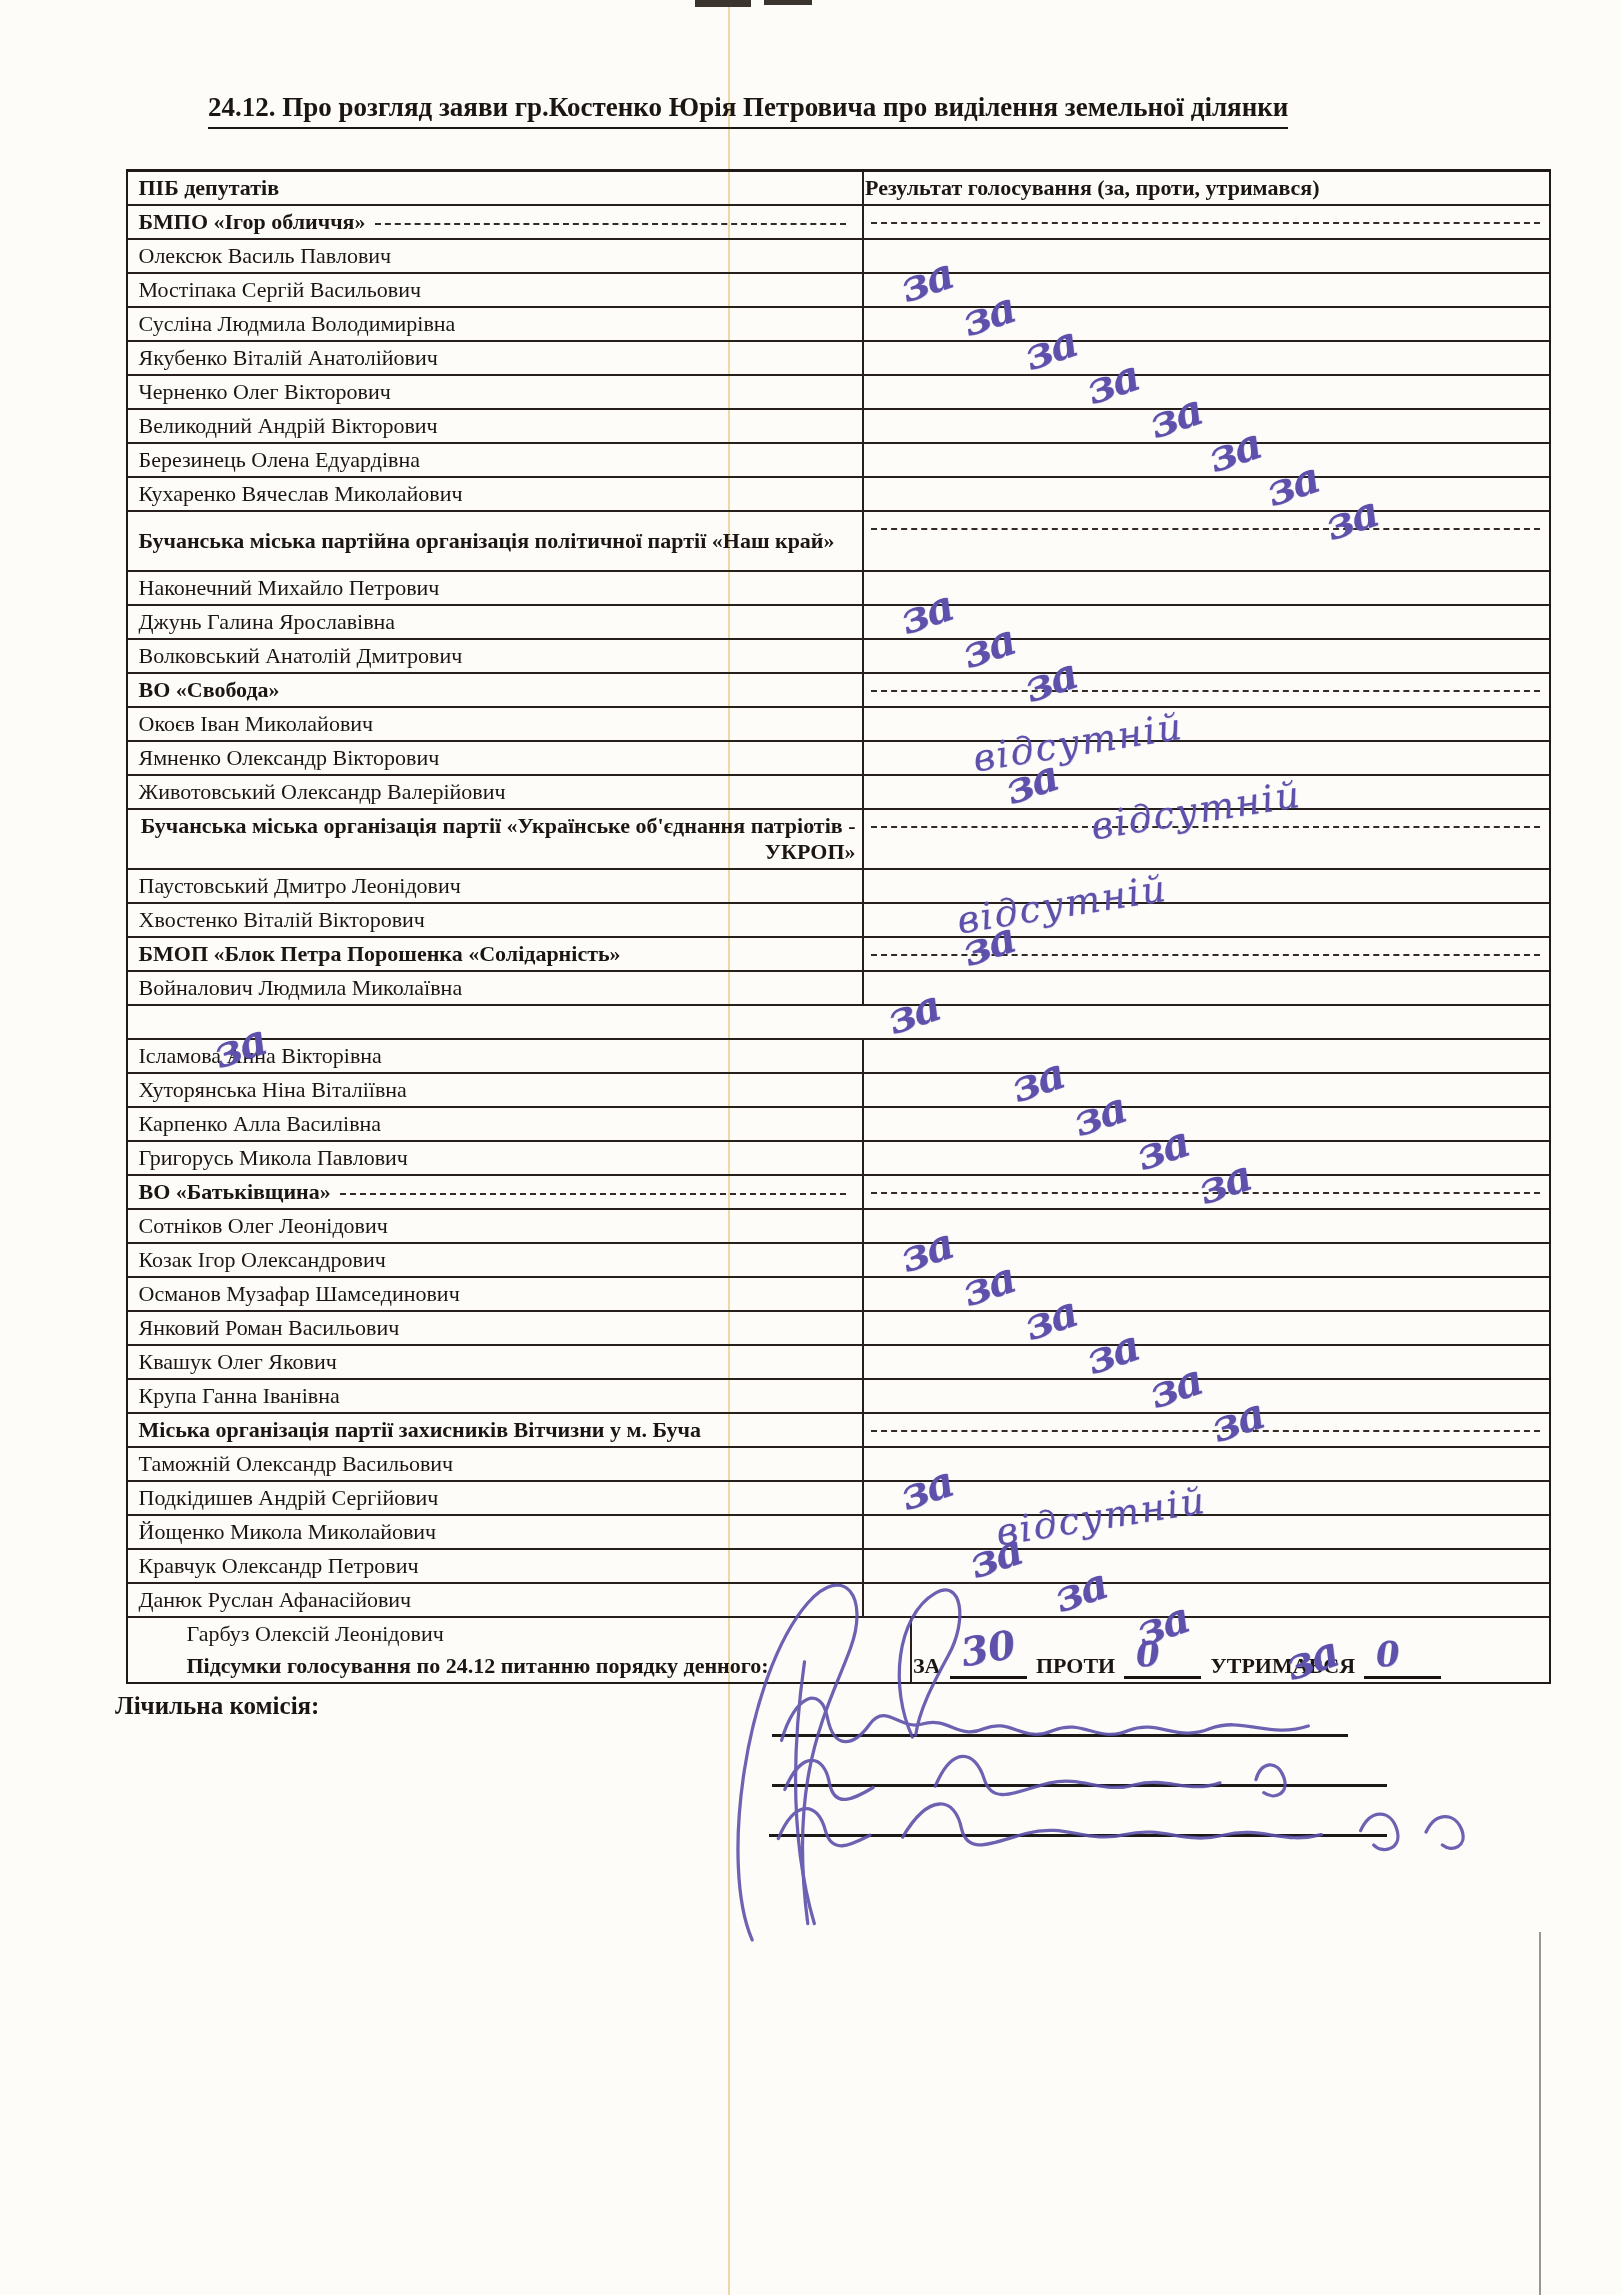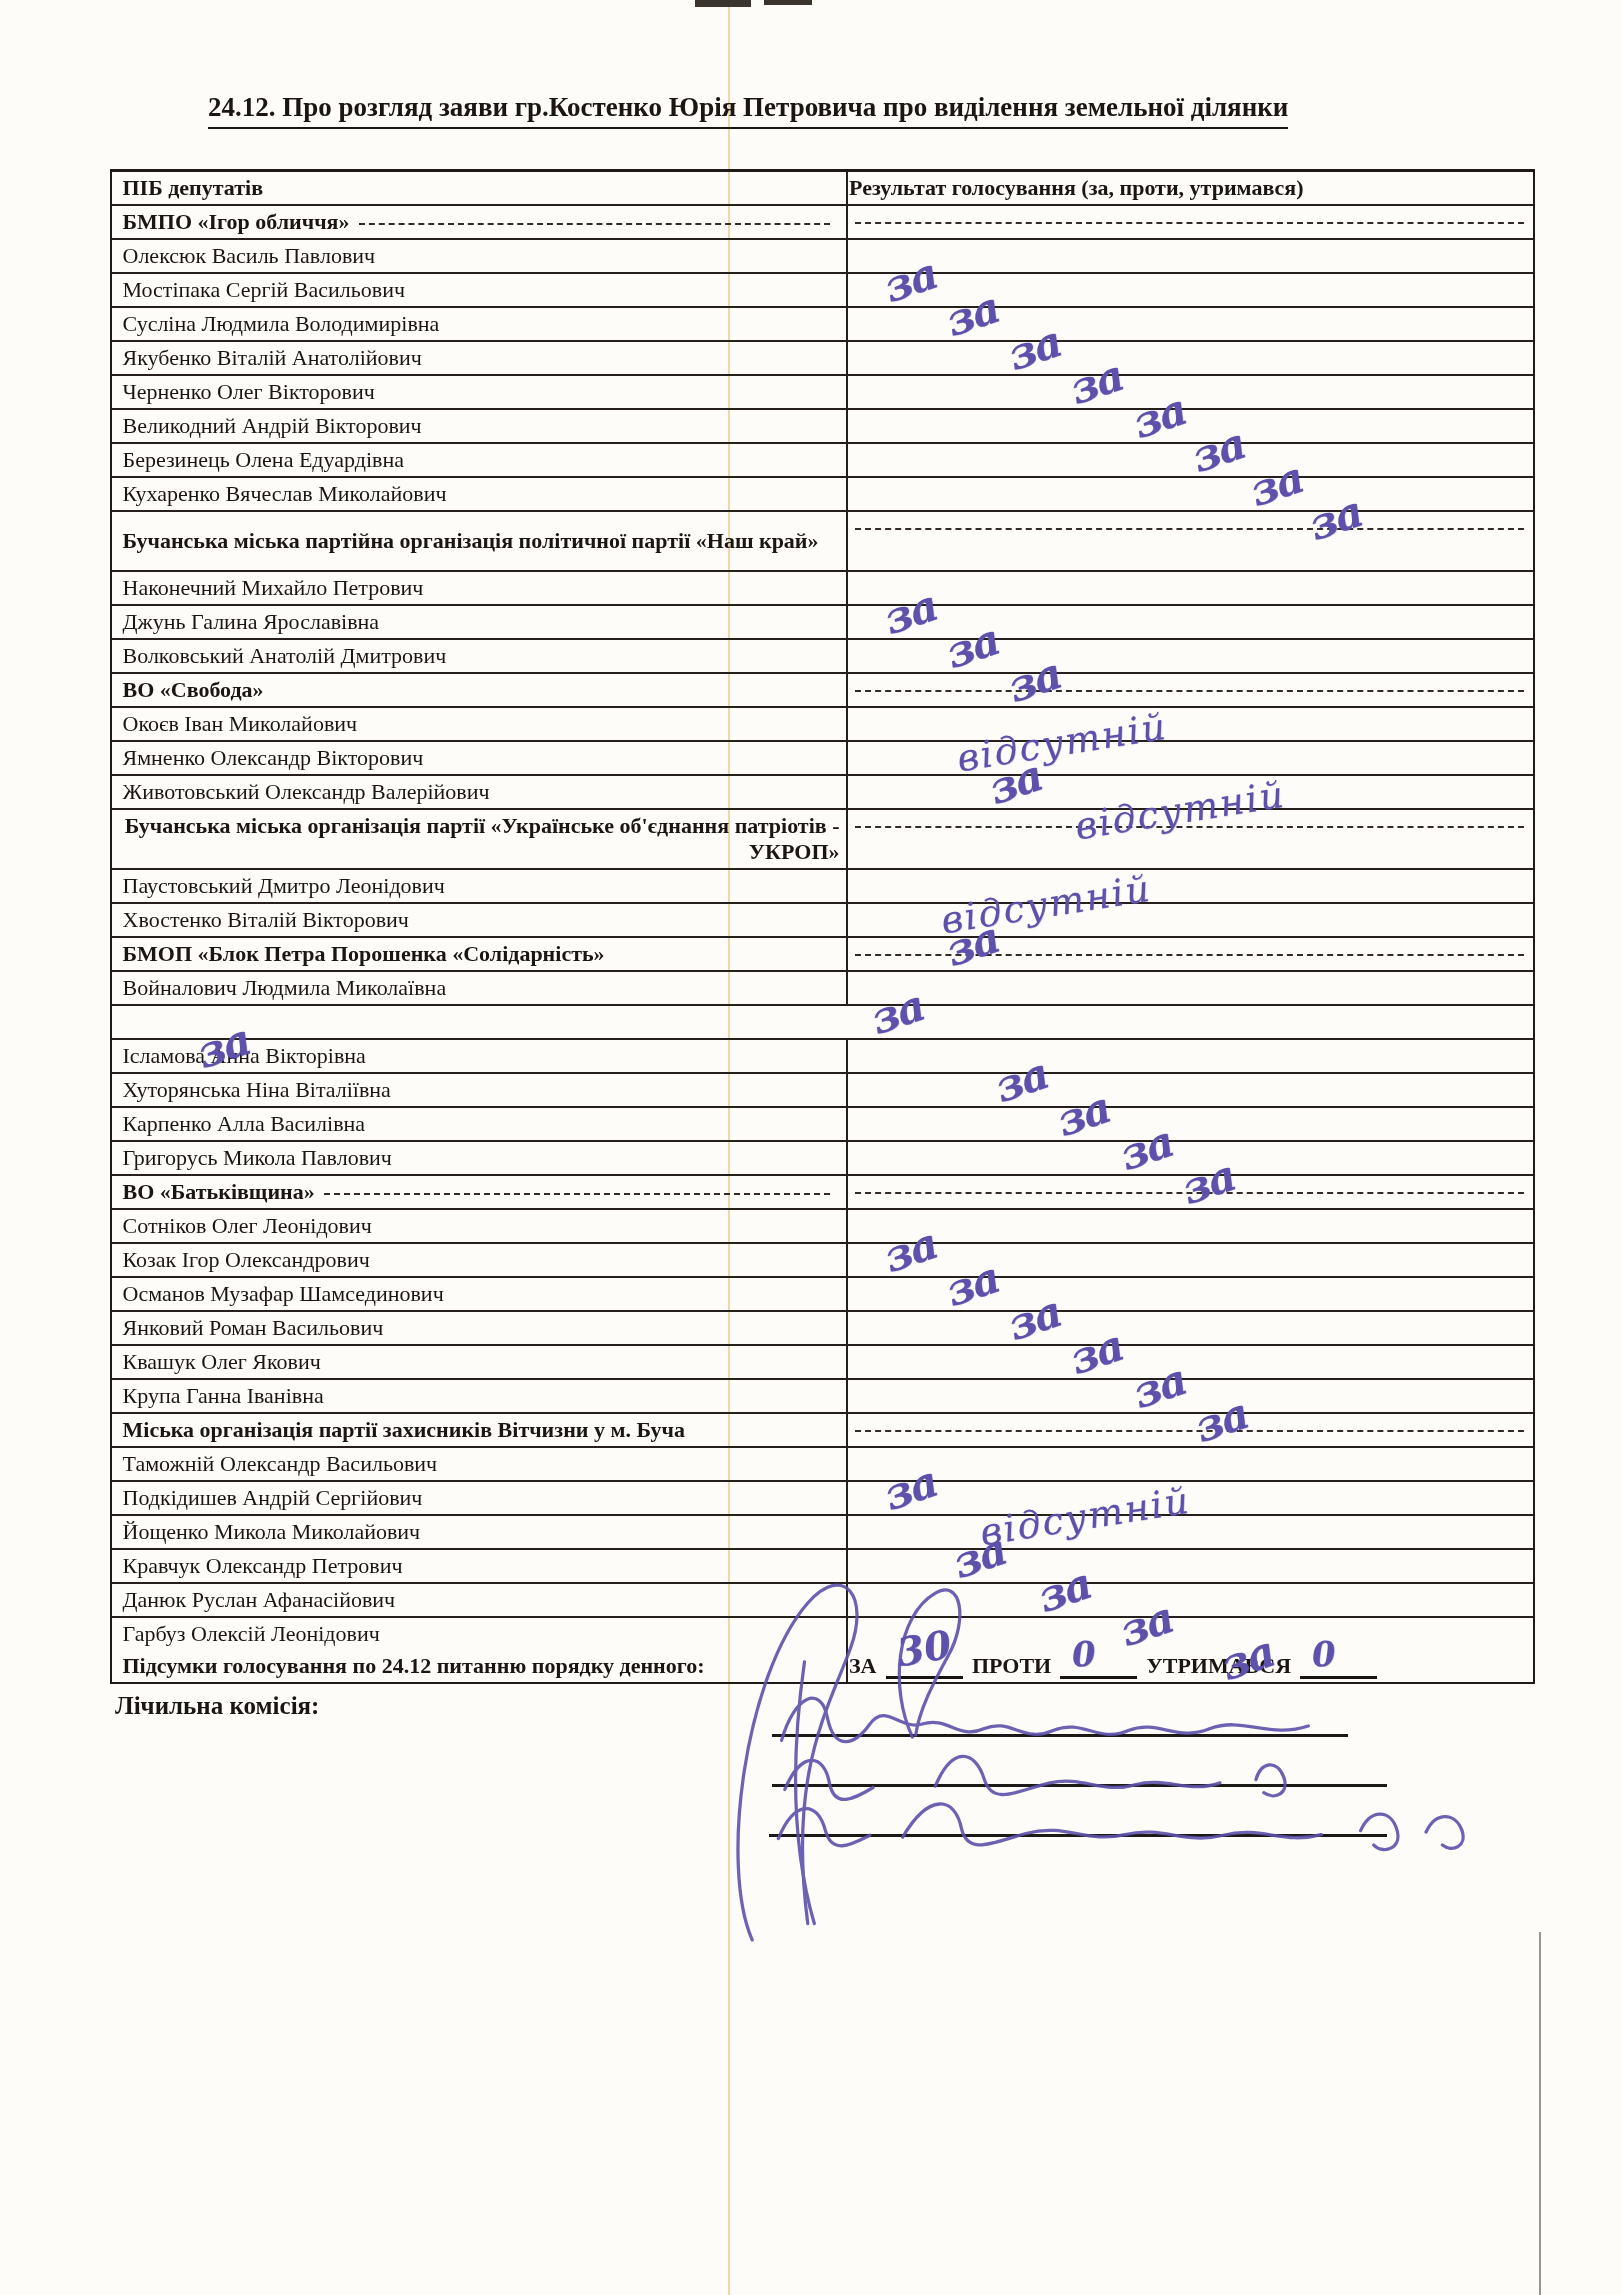--- a/index.html
+++ b/index.html
@@ -7,24 +7,24 @@
         font-family:"Liberation Serif","DejaVu Serif",serif;color:#1c1613;}
   
   .fold-line{position:absolute;left:728px;top:0;width:2px;height:2295px;background:rgba(226,176,92,.5);}
   .edge-line{position:absolute;left:1539px;top:1932px;width:2px;height:364px;background:#9b968f;}
   .smudge{position:absolute;background:#3a332e;}
   
   .title{position:absolute;left:111px;top:89px;width:1328px;font-size:27px;font-weight:bold;line-height:37px;}
   .title .l1{display:inline-block;margin-left:97px;border-bottom:2.6px solid #1c1613;padding-bottom:1.3px;text-align:center;}
   .title .l2{display:inline-block;border-bottom:2.6px solid #1c1613;padding-bottom:1.3px;}
   
-  .tbl{position:absolute;left:110px;top:169px;width:1421px;border:2.6px solid #201a17;border-top:3.9px solid #201a17;background:transparent;}
+  .tbl{position:absolute;left:126px;top:169px;width:1421px;border:2.6px solid #201a17;border-top:3.9px solid #201a17;background:transparent;}
   .row{display:flex;border-bottom:2px solid #261f1c;height:32px;position:relative;}
   .row.tall{height:58px;text-align:right;}
-  .row:last-child{border-bottom:none;}
+  .row:last-child{border-bottom:none;margin-left:48px;}
   .c1{width:736px;border-right:2px solid #261f1c;display:flex;align-items:center;padding:0 6.5px 0 10.5px;box-sizing:border-box;font-size:22px;line-height:26px;}
   .c2{flex:1;position:relative;display:flex;align-items:center;padding-left:1px;box-sizing:border-box;font-size:22px;}
   .hdr .c1,.hdr .c2{font-weight:bold;}
   .group .c1{font-weight:bold;}
   .ldash{flex:1;border-top:2.6px dashed #332a25;margin:3.9px 9.2px 0 9.2px;height:0;}
   .rdash{position:absolute;left:6.5px;right:9.2px;top:15.7px;border-top:2.6px dashed #332a25;height:0;}
   
   .hw{font-family:"DejaVu Serif",serif;font-style:italic;color:var(--ink,#5e51ab);pointer-events:none;
       text-shadow:0.4px 0.4px 0.7px rgba(94,81,171,.55);}
   .row .hw{position:absolute;z-index:9;}

